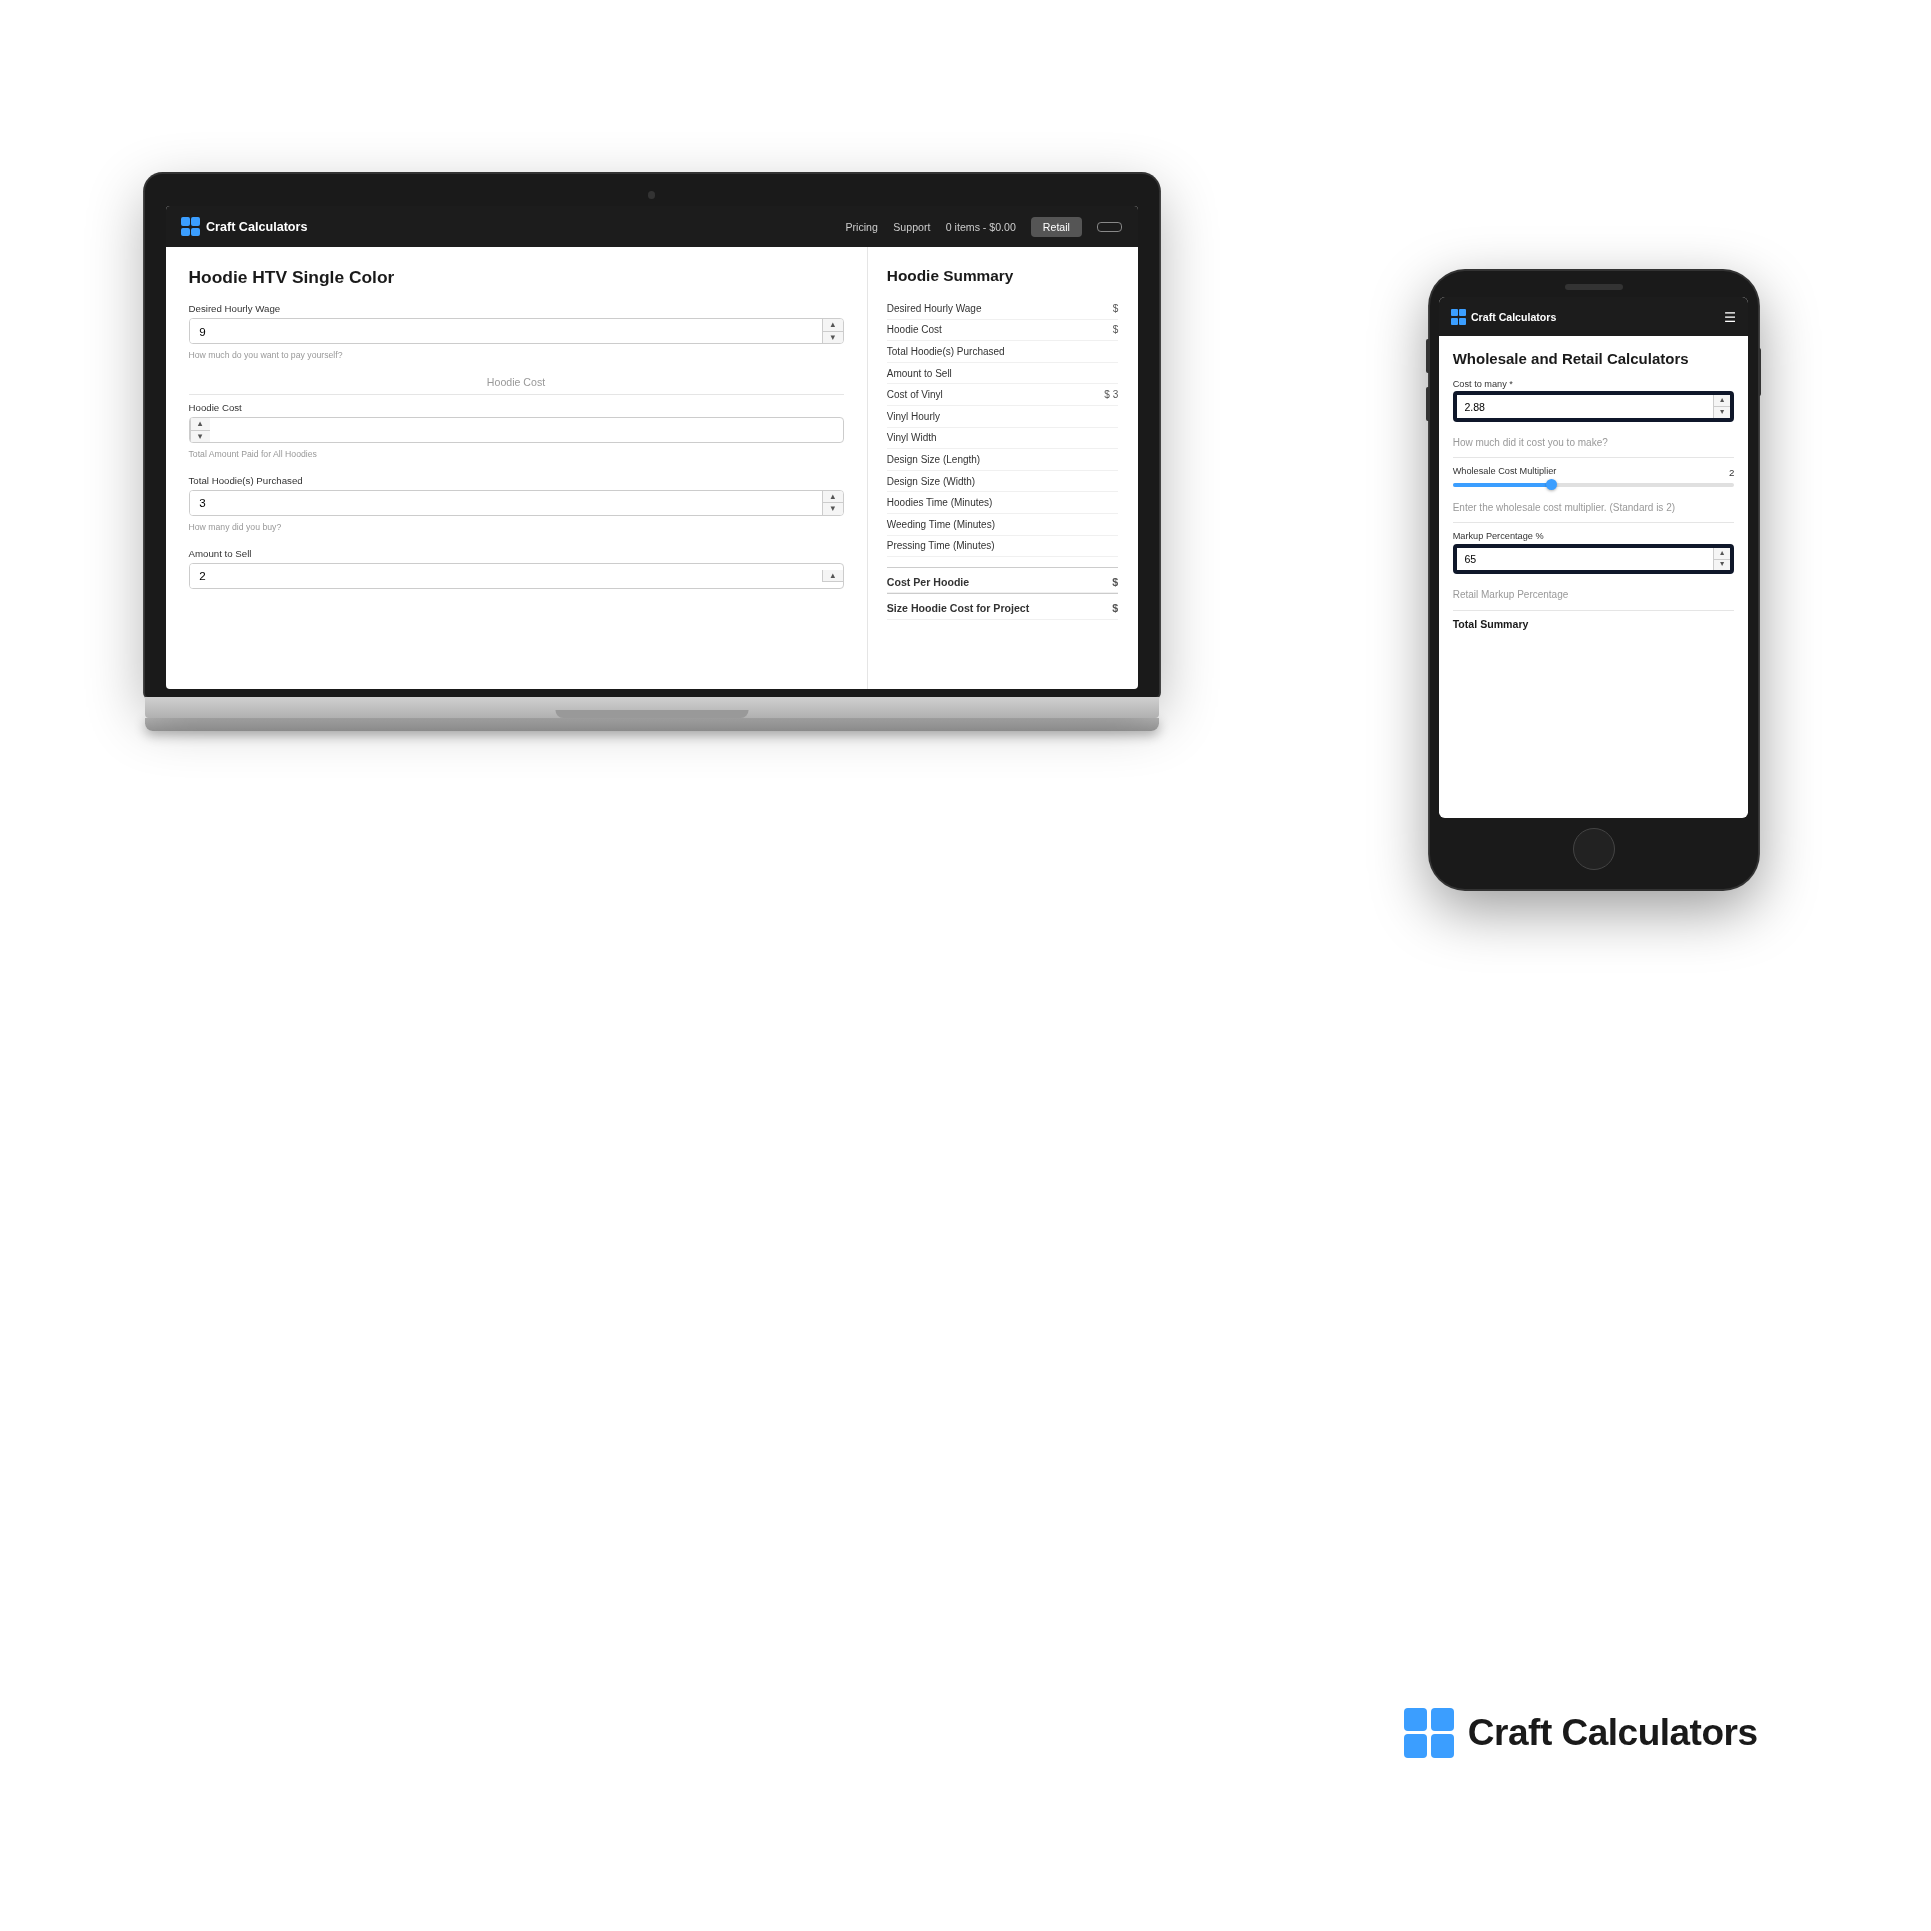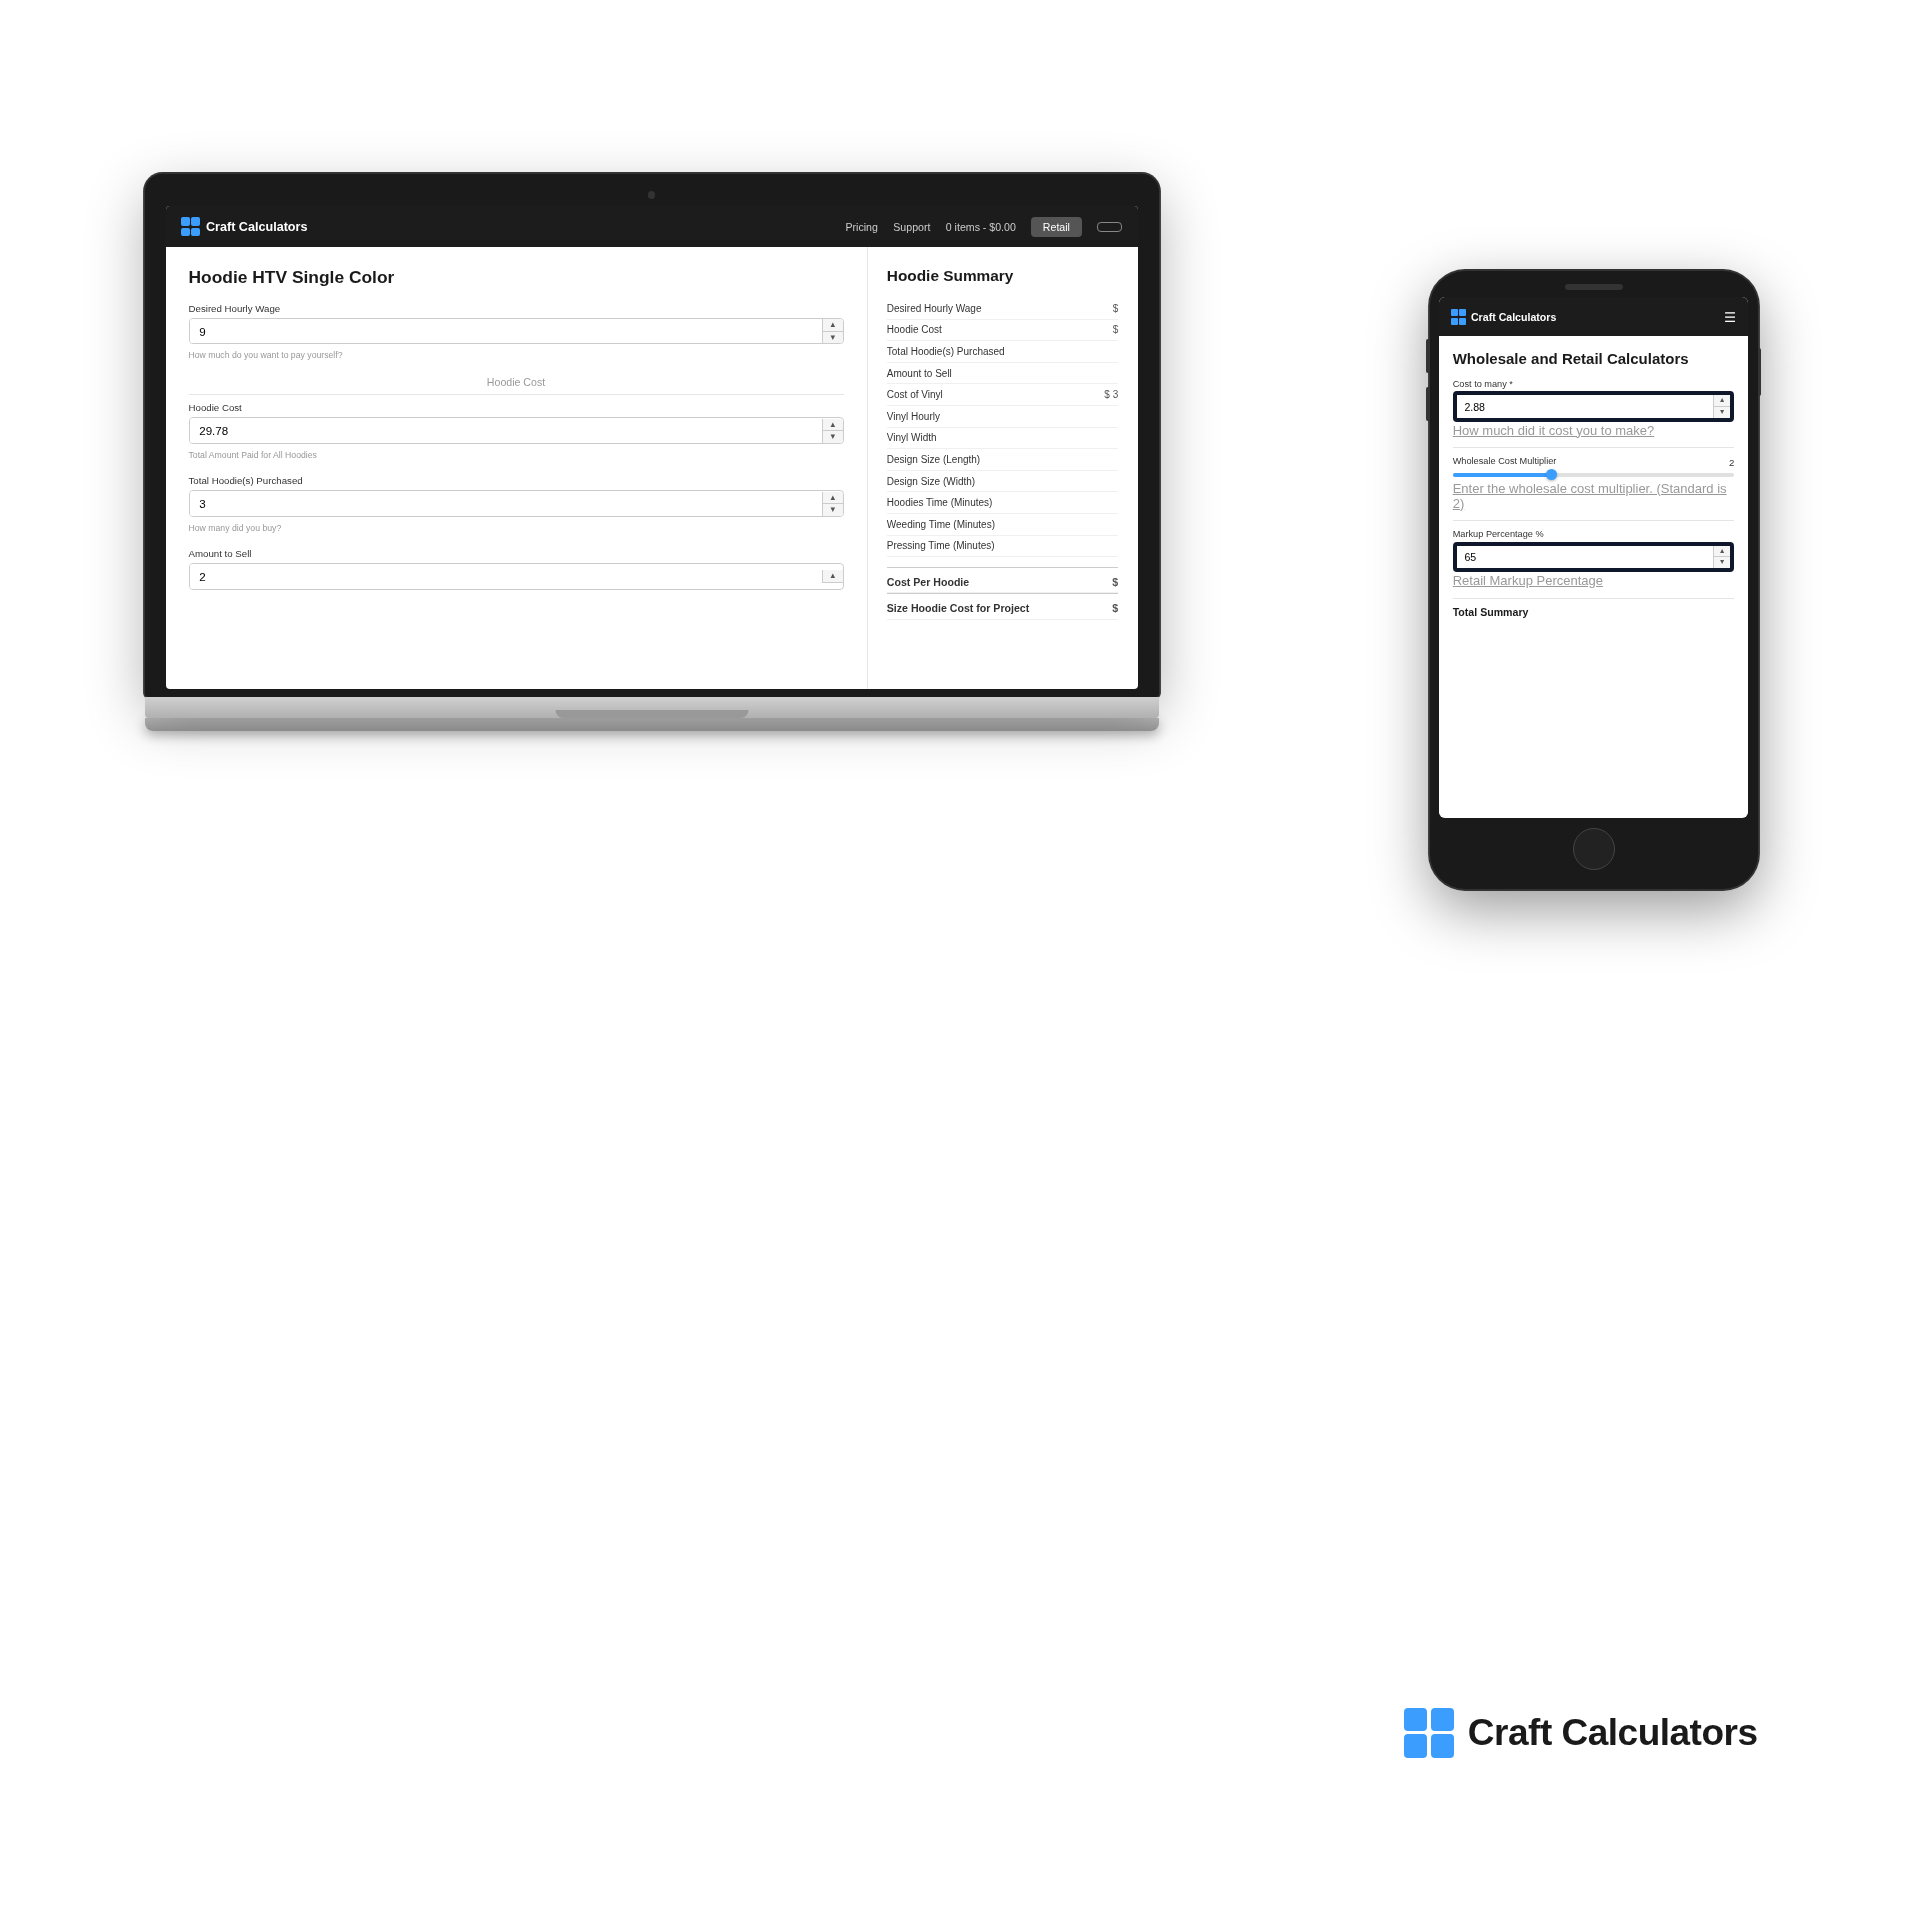--- a/index.html
+++ b/index.html
@@ -353,24 +353,23 @@
       margin-bottom: 9.7px;
     }
 
     .phone-field-label {
       font-size: 9.2px;
       color: #333;
       margin-bottom: 2.9px;
     }
 
     .phone-field-hint {
-      font-size: 13px;
+      font-size: 10px;
       color: #999;
-      margin-top: 1px;
-      text-decoration: underline;
+      margin-top: 15px;
     }
 
     .phone-spinner-input {
       display: flex;
       align-items: center;
       border: 4px solid #0f172a;
       border-radius: 3.9px;
       overflow: hidden;
     }
 
@@ -551,21 +550,20 @@
                   </div>
                 </div>
                 <span class="field-hint">How much do you want to pay yourself?</span>
               </div>
 
               <div class="section-divider">Hoodie Cost</div>
 
               <div class="field-group">
                 <span class="field-label">Hoodie Cost</span>
                 <div class="spinner-input">
-                  <input type="text" value="29.78" style="">
                   <div class="spinner-btns">
                     <button class="spinner-btn">▲</button>
                     <button class="spinner-btn">▼</button>
                   </div>
                 </div>
                 <span class="field-hint">Total Amount Paid for All Hoodies</span>
               </div>
 
               <div class="field-group">
                 <span class="field-label">Total Hoodie(s) Purchased</span>

